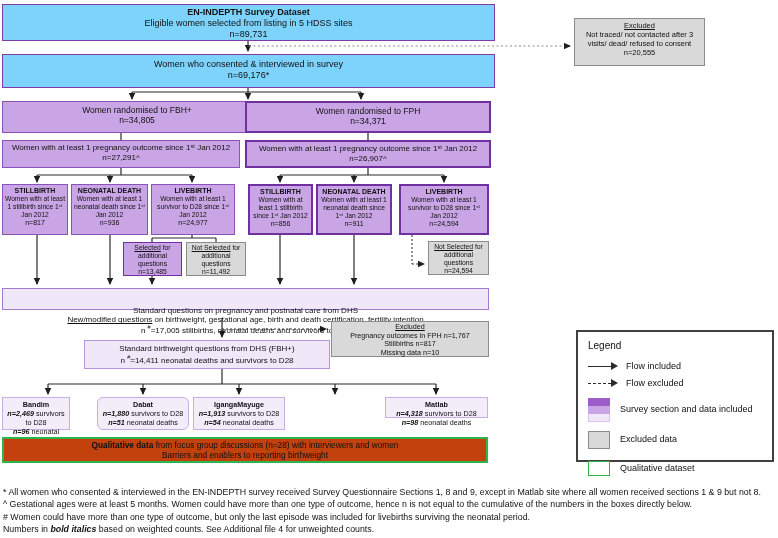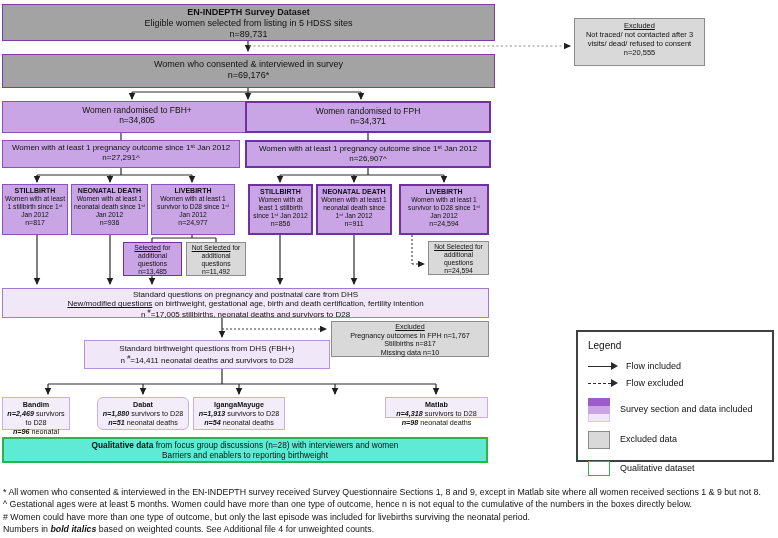--- a/index.html
+++ b/index.html
@@ -1,27 +1,27 @@
 <!DOCTYPE html>
 <html><head>
 <meta charset="utf-8">
 <style>
   html,body{margin:0;padding:0;background:#fff;}
   #canvas{position:relative;width:778px;height:538px;background:#fff;
           font-family:"Liberation Sans",sans-serif;color:#111;overflow:hidden;}
   #wires{position:absolute;left:0;top:0;z-index:1;}
   .box{position:absolute;box-sizing:border-box;text-align:center;z-index:2;line-height:1.2;}
-  .fill-dark{background:#a3a3a3;border:1px solid #7c3daa;}
+  .fill-dark{background:#7dd3fc;border:1px solid #7c3daa;}
   .fill-mid{background:#c9a5e5;}
   .b-left{border:1px solid #8b52bd;}
   .b-right{border:2px solid #7030a0;}
   .fill-light{background:#f0e7f9;border:1px solid #a379d2;}
   .fill-lighter{background:#f3edfa;border:1px solid #c9aee6;}
   .gray{background:#d9d9d9;border:1px solid #8c8c8c;}
-  .green{background:#5eead4;border:2px solid #2db44a;}
+  .green{background:#c2410c;border:2px solid #2db44a;}
   .legend-box{background:#fff;border:2px solid #404040;text-align:left;padding:8px 10px;}
   .bold{font-weight:bold;}
   .bi{font-weight:bold;font-style:italic;}
   .u{text-decoration:underline;}
   .t9{font-size:9px;}  .t85{font-size:8.5px;} .t8{font-size:8px;}
   .t75{font-size:7.5px;} .t68{font-size:6.8px;line-height:1.18;}
   .oc{padding:2px 1px;}
   .oc-title{font-weight:bold;font-size:7px;}
   .oc-body{font-size:6.7px;line-height:1.15;}
   .oc-n{font-size:7px;}
@@ -175,21 +175,21 @@
   </div>
   <div class="box gray t68" style="left:186px;top:242px;width:60px;height:34px;padding:1px;">
     <span class="u">Not Selected</span><span> for additional questions</span>
     <div>n=11,492</div>
   </div>
   <div class="box gray t68" style="left:428px;top:241px;width:61px;height:34px;padding:1px;">
     <span class="u">Not Selected</span><span> for additional questions</span>
     <div>n=24,594</div>
   </div>
 
-  <div class="box fill-light t8" style="left:2px;top:288px;width:487px;height:30px;padding-top:1px;line-height:1.15;">
+  <div class="box fill-light t8" style="left:2px;top:288px;width:487px;height:22px;padding-top:17px;line-height:1.15;">
     <div>Standard questions on pregnancy and postnatal care from DHS</div>
     <div><span class="u">New/modified questions</span><span> on birthweight, gestational age, birth and death certification, fertility intention</span></div>
     <div><span>n </span><sup>#</sup><span>=17,005 stillbirths, neonatal deaths and survivors to D28</span></div>
   </div>
 
   <div class="box gray" style="left:331px;top:321px;width:158px;height:36px;font-size:7.2px;line-height:1.2;padding-top:1px;">
     <div class="u">Excluded</div>
     <div>Pregnancy outcomes in FPH n=1,767</div>
     <div>Stillbirths  n=817</div>
     <div>Missing data n=10</div>

